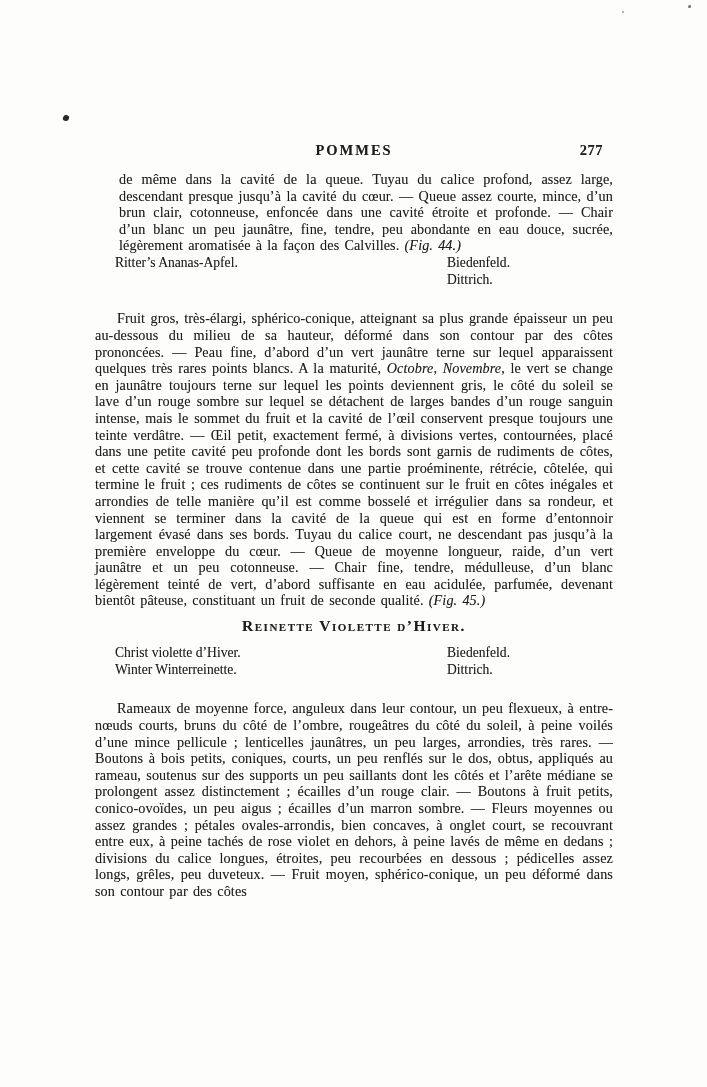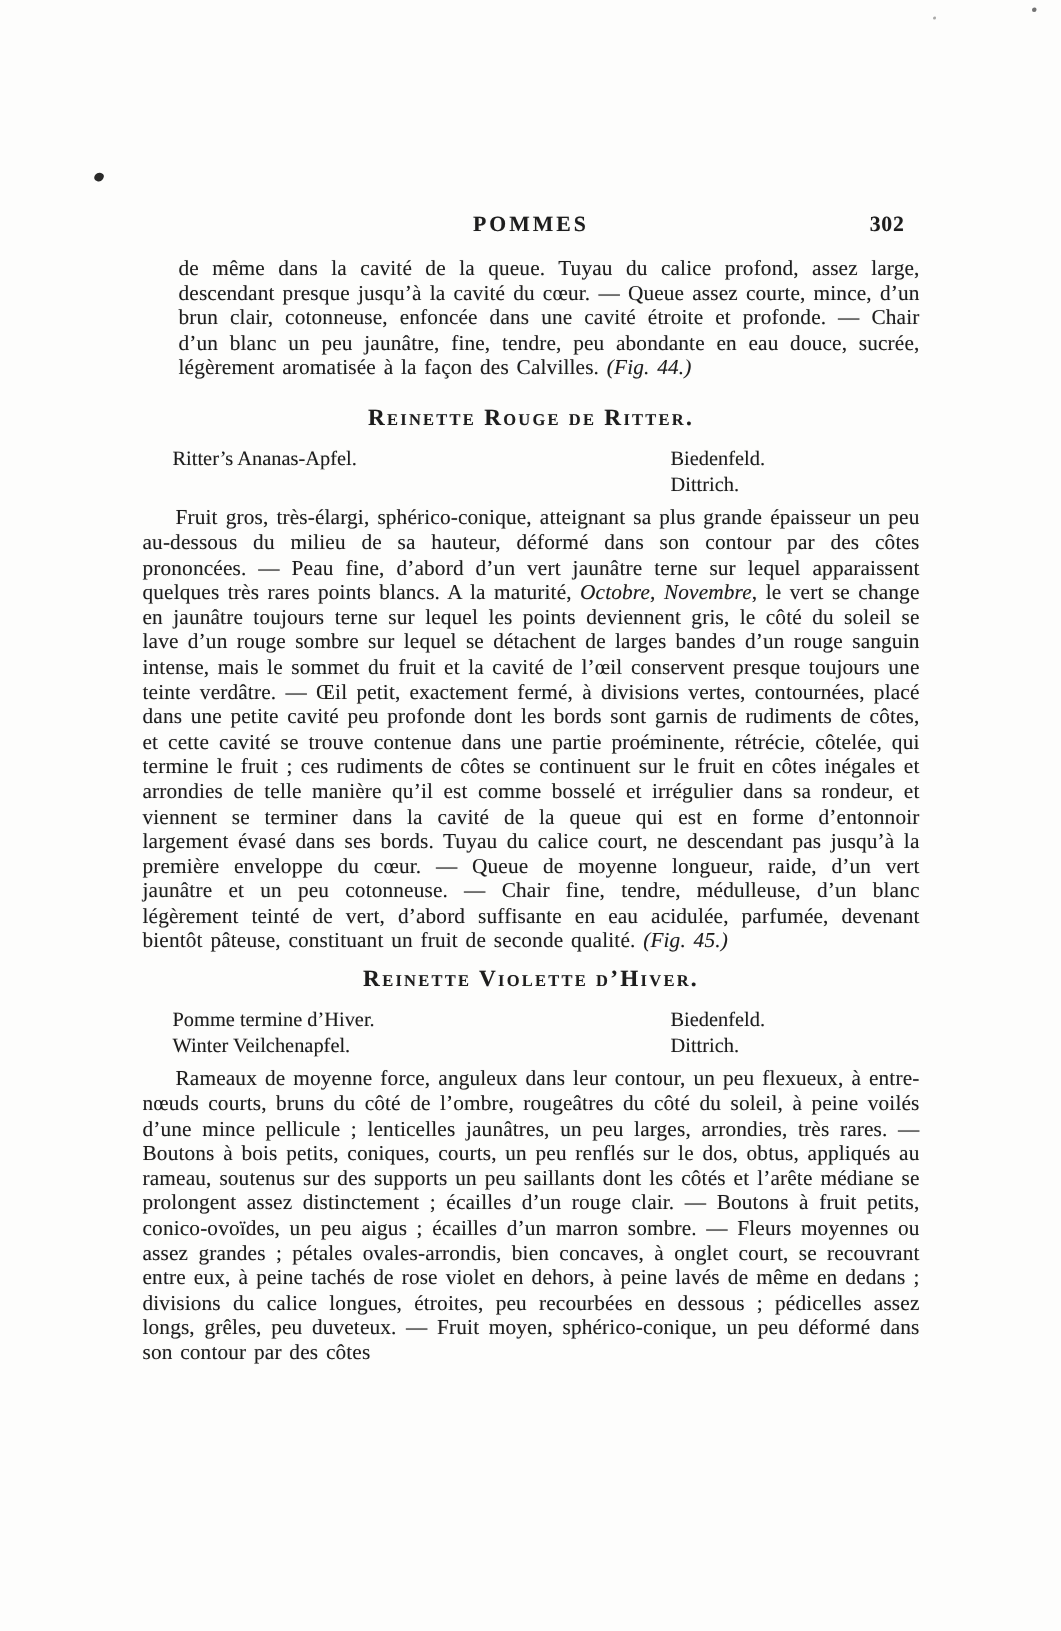--- a/index.html
+++ b/index.html
@@ -37,21 +37,21 @@
   .para {
     margin: 0;
     text-align: justify;
     font-size: 14.2px;
     line-height: 16.6px;
     word-spacing: 1.5px;
     letter-spacing: 0.1px;
     hyphens: auto;
   }
   .para.intro { margin-top: 12px; margin-left: 24px; }
-  .para.body  { margin-top: 6px; text-indent: 22px; }
+  .para.body  { margin-top: 22px; text-indent: 22px; }
   .variety-title {
     margin: 16px 0 9px 0;
     text-align: center;
     font-variant: small-caps;
     font-weight: bold;
     font-size: 15.5px;
     line-height: 18px;
     letter-spacing: 1.5px;
   }
   .variety-title.second { margin-top: 8px; text-align: center; }
@@ -83,49 +83,48 @@
 <div class="page">
 
   <span class="speck s1"></span>
   <span class="speck s2"></span>
   <span class="speck s3"></span>
 
   <div class="content">
 
     <div class="running-header">
       <span>POMMES</span>
-      <span class="page-num">302</span>
+      <span class="page-num">277</span>
     </div>
 
     <p class="para intro"><span>de même dans la cavité de la queue. Tuyau du calice profond, assez large, descendant presque jusqu’à la cavité du cœur. — Queue assez courte, mince, d’un brun clair, cotonneuse, enfoncée dans une cavité étroite et profonde. — Chair d’un blanc un peu jaunâtre, fine, tendre, peu abondante en eau douce, sucrée, légèrement aromatisée à la façon des Calvilles. </span><span class="it">(Fig. 44.)</span></p>
 
-    <h2 class="variety-title">Reinette Rouge de Ritter.</h2>
 
     <div class="synonyms">
       <div class="syn-row">
         <span class="syn-name">Ritter’s Ananas-Apfel.</span>
         <span class="syn-auth">Biedenfeld.</span>
       </div>
       <div class="syn-row">
         <span class="syn-name"></span>
         <span class="syn-auth">Dittrich.</span>
       </div>
     </div>
 
     <p class="para body"><span>Fruit gros, très-élargi, sphérico-conique, atteignant sa plus grande épaisseur un peu au-dessous du milieu de sa hauteur, déformé dans son contour par des côtes prononcées. — Peau fine, d’abord d’un vert jaunâtre terne sur lequel apparaissent quelques très rares points blancs. A la maturité, </span><span class="it">Octobre, Novembre</span><span>, le vert se change en jaunâtre toujours terne sur lequel les points deviennent gris, le côté du soleil se lave d’un rouge sombre sur lequel se détachent de larges bandes d’un rouge sanguin intense, mais le sommet du fruit et la cavité de l’œil conservent presque toujours une teinte verdâtre. — Œil petit, exactement fermé, à divisions vertes, contournées, placé dans une petite cavité peu profonde dont les bords sont garnis de rudiments de côtes, et cette cavité se trouve contenue dans une partie proéminente, rétrécie, côtelée, qui termine le fruit ; ces rudiments de côtes se continuent sur le fruit en côtes inégales et arrondies de telle manière qu’il est comme bosselé et irrégulier dans sa rondeur, et viennent se terminer dans la cavité de la queue qui est en forme d’entonnoir largement évasé dans ses bords. Tuyau du calice court, ne descendant pas jusqu’à la première enveloppe du cœur. — Queue de moyenne longueur, raide, d’un vert jaunâtre et un peu cotonneuse. — Chair fine, tendre, médulleuse, d’un blanc légèrement teinté de vert, d’abord suffisante en eau acidulée, parfumée, devenant bientôt pâteuse, constituant un fruit de seconde qualité. </span><span class="it">(Fig. 45.)</span></p>
 
     <h2 class="variety-title second">Reinette Violette d’Hiver.</h2>
 
     <div class="synonyms">
       <div class="syn-row">
-        <span class="syn-name">Pomme termine d’Hiver.</span>
+        <span class="syn-name">Christ violette d’Hiver.</span>
         <span class="syn-auth">Biedenfeld.</span>
       </div>
       <div class="syn-row">
-        <span class="syn-name">Winter Veilchenapfel.</span>
+        <span class="syn-name">Winter Winterreinette.</span>
         <span class="syn-auth">Dittrich.</span>
       </div>
     </div>
 
     <p class="para body"><span>Rameaux de moyenne force, anguleux dans leur contour, un peu flexueux, à entre-nœuds courts, bruns du côté de l’ombre, rougeâtres du côté du soleil, à peine voilés d’une mince pellicule ; lenticelles jaunâtres, un peu larges, arrondies, très rares. — Boutons à bois petits, coniques, courts, un peu renflés sur le dos, obtus, appliqués au rameau, soutenus sur des supports un peu saillants dont les côtés et l’arête médiane se prolongent assez distinctement ; écailles d’un rouge clair. — Boutons à fruit petits, conico-ovoïdes, un peu aigus ; écailles d’un marron sombre. — Fleurs moyennes ou assez grandes ; pétales ovales-arrondis, bien concaves, à onglet court, se recouvrant entre eux, à peine tachés de rose violet en dehors, à peine lavés de même en dedans ; divisions du calice longues, étroites, peu recourbées en dessous ; pédicelles assez longs, grêles, peu duveteux. — Fruit moyen, sphérico-conique, un peu déformé dans son contour par des côtes</span></p>
 
   </div>
 </div>
 
 </body></html>

